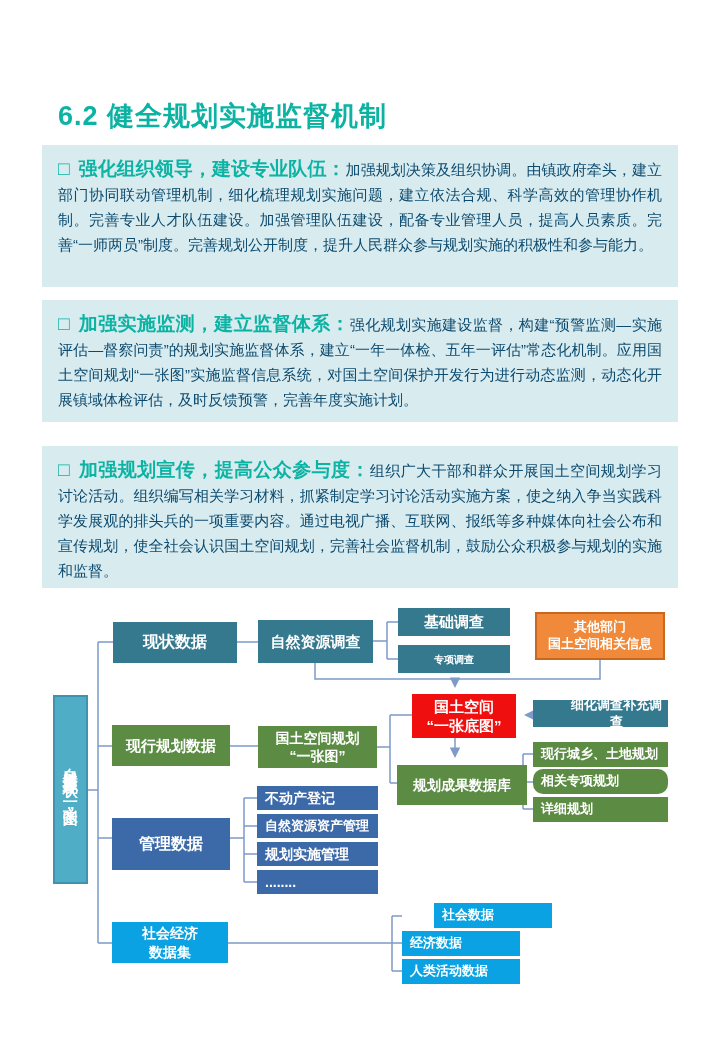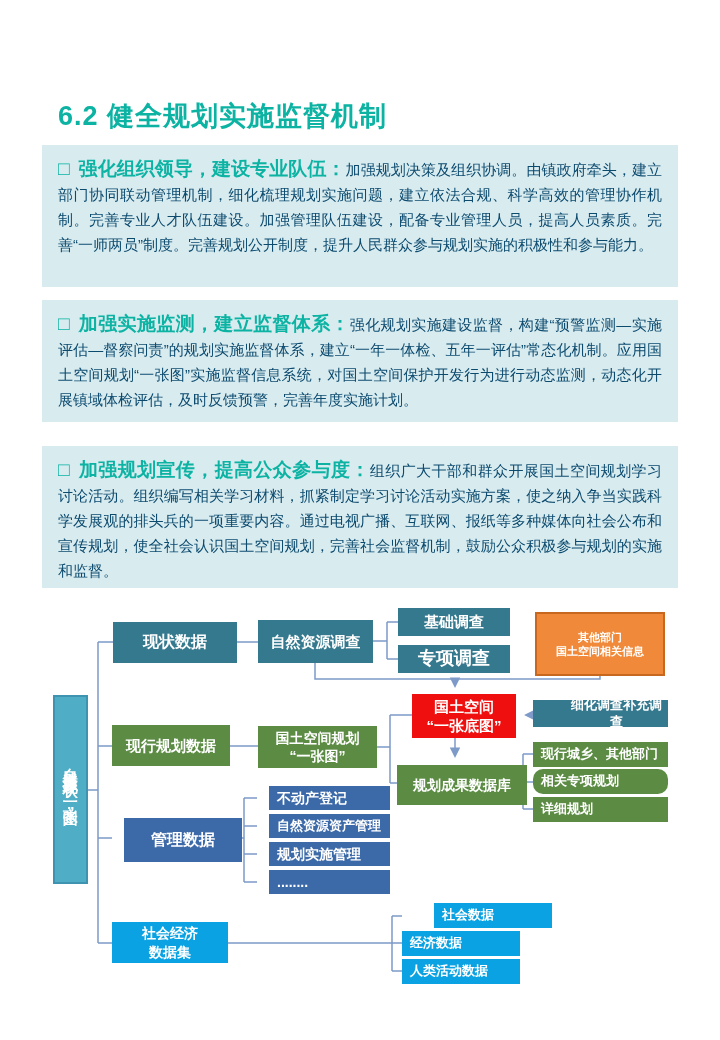--- a/index.html
+++ b/index.html
@@ -25,43 +25,43 @@
   
   .connectors{position:absolute;left:0;top:0;width:720px;height:1040px;pointer-events:none;}
   .node{
     position:absolute;box-sizing:border-box;color:#fff;font-weight:bold;
     display:flex;align-items:center;justify-content:center;text-align:center;
     white-space:pre-line;line-height:1.3;
   }
   .node.left{justify-content:flex-start;text-align:left;padding-left:8px;}
   .teal{background:#35798F;}
   .green{background:#5C8C44;}
-  .dblue{background:#3C69A8;margin-left:12px;}
+  .dblue{background:#3C69A8;}
   .bblue{background:#0AA2E2;}
   .redbox{background:#F00F0F;}
   .orange{background:#F08A3A;border:2px solid #C8681F;}
   .rootbox{
     background:#4FAEC6;border:2px solid #3E93B0;
     writing-mode:vertical-rl;text-orientation:upright;letter-spacing:3px;
   }
   #n-root{left:53px;top:695px;width:35px;height:189px;font-size:15px;}
   #n-status{left:113px;top:622px;width:124px;height:41px;font-size:16px;}
   #n-survey{left:258px;top:620px;width:115px;height:43px;font-size:15px;}
   #n-basic{left:398px;top:608px;width:112px;height:28px;font-size:15px;}
-  #n-special{left:398px;top:645px;width:112px;height:28px;font-size:18px;}
-  #n-other{left:535px;top:612px;width:130px;height:64px;font-size:11px;}
+  #n-special{left:398px;top:645px;width:112px;height:28px;font-size:10px;}
+  #n-other{left:535px;top:612px;width:130px;height:48px;font-size:13px;}
   #n-basemap{left:412px;top:694px;width:104px;height:44px;font-size:15px;}
   #n-refine{left:533px;top:700px;width:135px;height:27px;font-size:13px;padding-left:32px;}
   #n-current{left:112px;top:725px;width:118px;height:41px;font-size:15px;}
   #n-onemap{left:258px;top:726px;width:119px;height:42px;font-size:14px;}
   #n-plandb{left:397px;top:765px;width:130px;height:40px;font-size:14px;}
   #n-urban{left:533px;top:742px;width:135px;height:25px;font-size:13px;}
   #n-specialplan{left:533px;top:769px;width:135px;height:25px;font-size:13px;border-radius:10px;}
   #n-detail{left:533px;top:797px;width:135px;height:25px;font-size:13px;}
-  #n-mgmt{left:112px;top:818px;width:118px;height:44px;font-size:16px;}
+  #n-mgmt{left:112px;top:818px;width:118px;height:52px;font-size:16px;}
   #n-realestate{left:257px;top:786px;width:121px;height:24px;font-size:14px;}
   #n-asset{left:257px;top:814px;width:121px;height:24px;font-size:13px;}
   #n-impl{left:257px;top:842px;width:121px;height:24px;font-size:14px;}
   #n-dots{left:257px;top:870px;width:121px;height:24px;font-size:14px;}
   #n-socio{left:112px;top:922px;width:116px;height:41px;font-size:14px;}
   #n-social{left:422px;top:903px;width:118px;height:25px;font-size:13px;margin-left:12px;}
   #n-econ{left:402px;top:931px;width:118px;height:25px;font-size:13px;}
   #n-human{left:402px;top:959px;width:118px;height:25px;font-size:13px;}
 </style>
 </head>
@@ -108,21 +108,21 @@
 <div class="node teal" id="n-special">专项调查</div>
 <div class="node orange" id="n-other">其他部门
 国土空间相关信息</div>
 <div class="node redbox" id="n-basemap">国土空间
 “一张底图”</div>
 <div class="node teal" id="n-refine">细化调查补充调查</div>
 <div class="node green" id="n-current">现行规划数据</div>
 <div class="node green" id="n-onemap">国土空间规划
 “一张图”</div>
 <div class="node green" id="n-plandb">规划成果数据库</div>
-<div class="node green left" id="n-urban">现行城乡、其他部门</div>
+<div class="node green left" id="n-urban">现行城乡、土地规划</div>
 <div class="node green left" id="n-specialplan">相关专项规划</div>
 <div class="node green left" id="n-detail">详细规划</div>
 <div class="node dblue" id="n-mgmt">管理数据</div>
 <div class="node dblue left" id="n-realestate">不动产登记</div>
 <div class="node dblue left" id="n-asset">自然资源资产管理</div>
 <div class="node dblue left" id="n-impl">规划实施管理</div>
 <div class="node dblue left" id="n-dots">........</div>
 <div class="node bblue" id="n-socio">社会经济
 数据集</div>
 <div class="node bblue left" id="n-social">社会数据</div>

